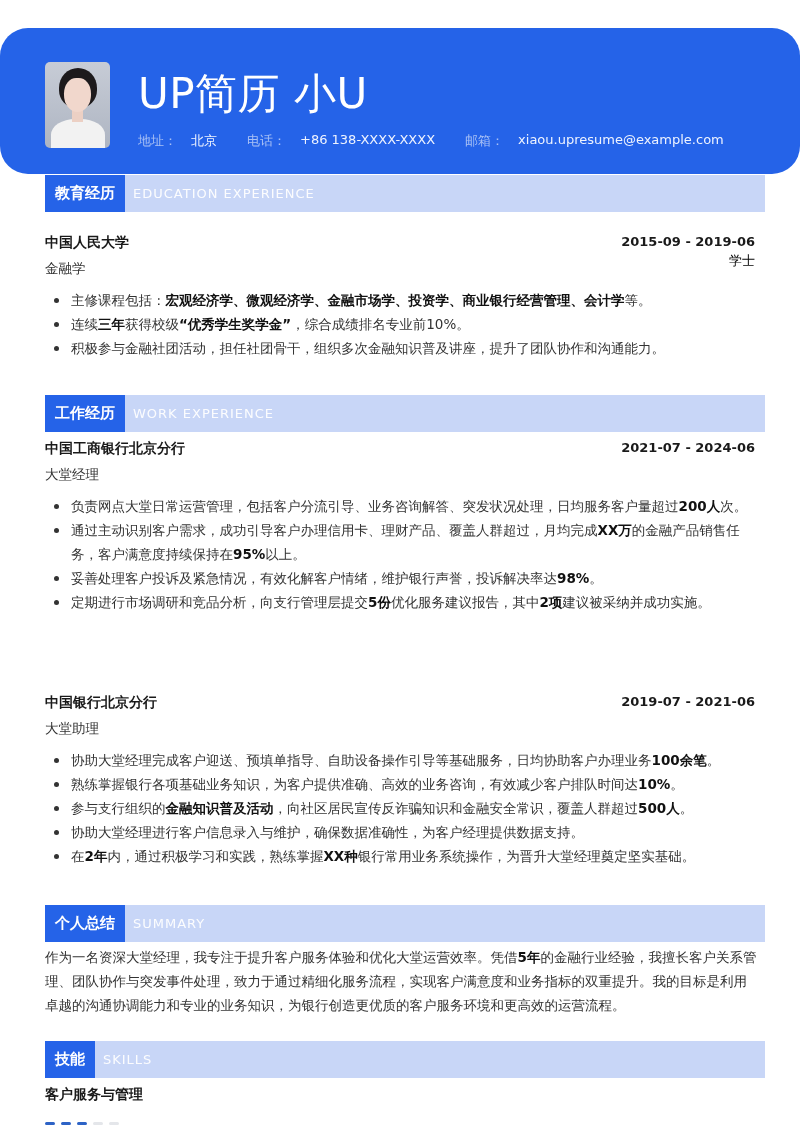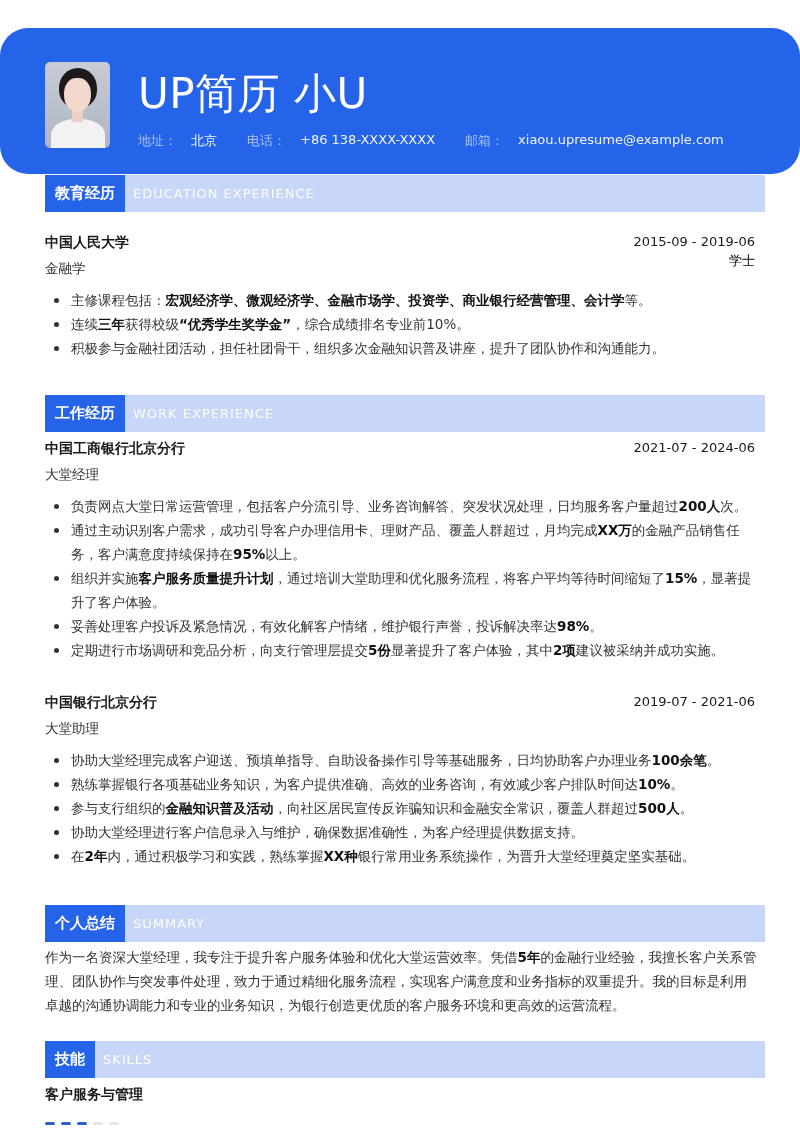--- a/index.html
+++ b/index.html
@@ -50,21 +50,21 @@
   .section-bar .cn {
     height: 37px; background: #2563e8; color: #fff; font-weight: bold;
     font-size: 15px; display: flex; align-items: center; padding: 0 10px;
   }
   .section-bar .en {
     color: #ffffff; font-size: 13px; letter-spacing: 1px; padding-left: 8px; opacity: 0.95;
   }
 
   .row { position: absolute; left: 45px; width: 710px; display: flex; justify-content: space-between; }
   .org { font-size: 14px; font-weight: bold; color: #1a1a1a; }
-  .date { font-size: 13px; font-weight: normal; color: #1a1a1a; }
+  .date { font-size: 13px; font-weight: bold; color: #1a1a1a; }
   .sub { position: absolute; font-size: 13.5px; color: #333; }
   .degree { position: absolute; right: 45px; font-size: 13px; color: #000000; }
 
   ul.bullets { position: absolute; left: 51px; width: 710px; list-style: none; }
   ul.bullets li {
     position: relative; padding-left: 20px; font-size: 13.5px; line-height: 24px; color: #333;
   }
   ul.bullets li::before {
     content: ""; position: absolute; left: 3px; top: 10px; width: 5px; height: 5px;
     background: #333; border-radius: 50%;
@@ -127,23 +127,22 @@
   <span class="en">WORK EXPERIENCE</span>
 </div>
 <div class="row" style="top:440px;">
   <span class="org">中国工商银行北京分行</span>
   <span class="date">2021-07 - 2024-06</span>
 </div>
 <div class="sub" style="left:45px; top:466px;">大堂经理</div>
 <ul class="bullets" style="top:494px;">
     <li><span>负责网点大堂日常运营管理，包括客户分流引导、业务咨询解答、突发状况处理，日均服务客户量超过</span><b>200人</b><span>次。</span></li>
     <li><span>通过主动识别客户需求，成功引导客户办理信用卡、理财产品、覆盖人群超过，月均完成</span><b>XX万</b><span>的金融产品销售任务，客户满意度持续保持在</span><b>95%</b><span>以上。</span></li>
-    <li><span>组织并实施</span><b>客户服务质量提升计划</b><span>，通过培训大堂助理和优化服务流程，将客户平均等待时间缩短了</span><b>15%</b><span>，显著提升了客户体验。</span></li>
     <li><span>妥善处理客户投诉及紧急情况，有效化解客户情绪，维护银行声誉，投诉解决率达</span><b>98%</b><span>。</span></li>
-    <li><span>定期进行市场调研和竞品分析，向支行管理层提交</span><b>5份</b><span>显著提升了客户体验，其中</span><b>2项</b><span>建议被采纳并成功实施。</span></li>
+    <li><span>定期进行市场调研和竞品分析，向支行管理层提交</span><b>5份</b><span>优化服务建议报告，其中</span><b>2项</b><span>建议被采纳并成功实施。</span></li>
   </ul>
 
 <div class="row" style="top:694px;">
   <span class="org">中国银行北京分行</span>
   <span class="date">2019-07 - 2021-06</span>
 </div>
 <div class="sub" style="left:45px; top:720px;">大堂助理</div>
 <ul class="bullets" style="top:748px;">
     <li><span>协助大堂经理完成客户迎送、预填单指导、自助设备操作引导等基础服务，日均协助客户办理业务</span><b>100余笔</b><span>。</span></li>
     <li><span>熟练掌握银行各项基础业务知识，为客户提供准确、高效的业务咨询，有效减少客户排队时间达</span><b>10%</b><span>。</span></li>

